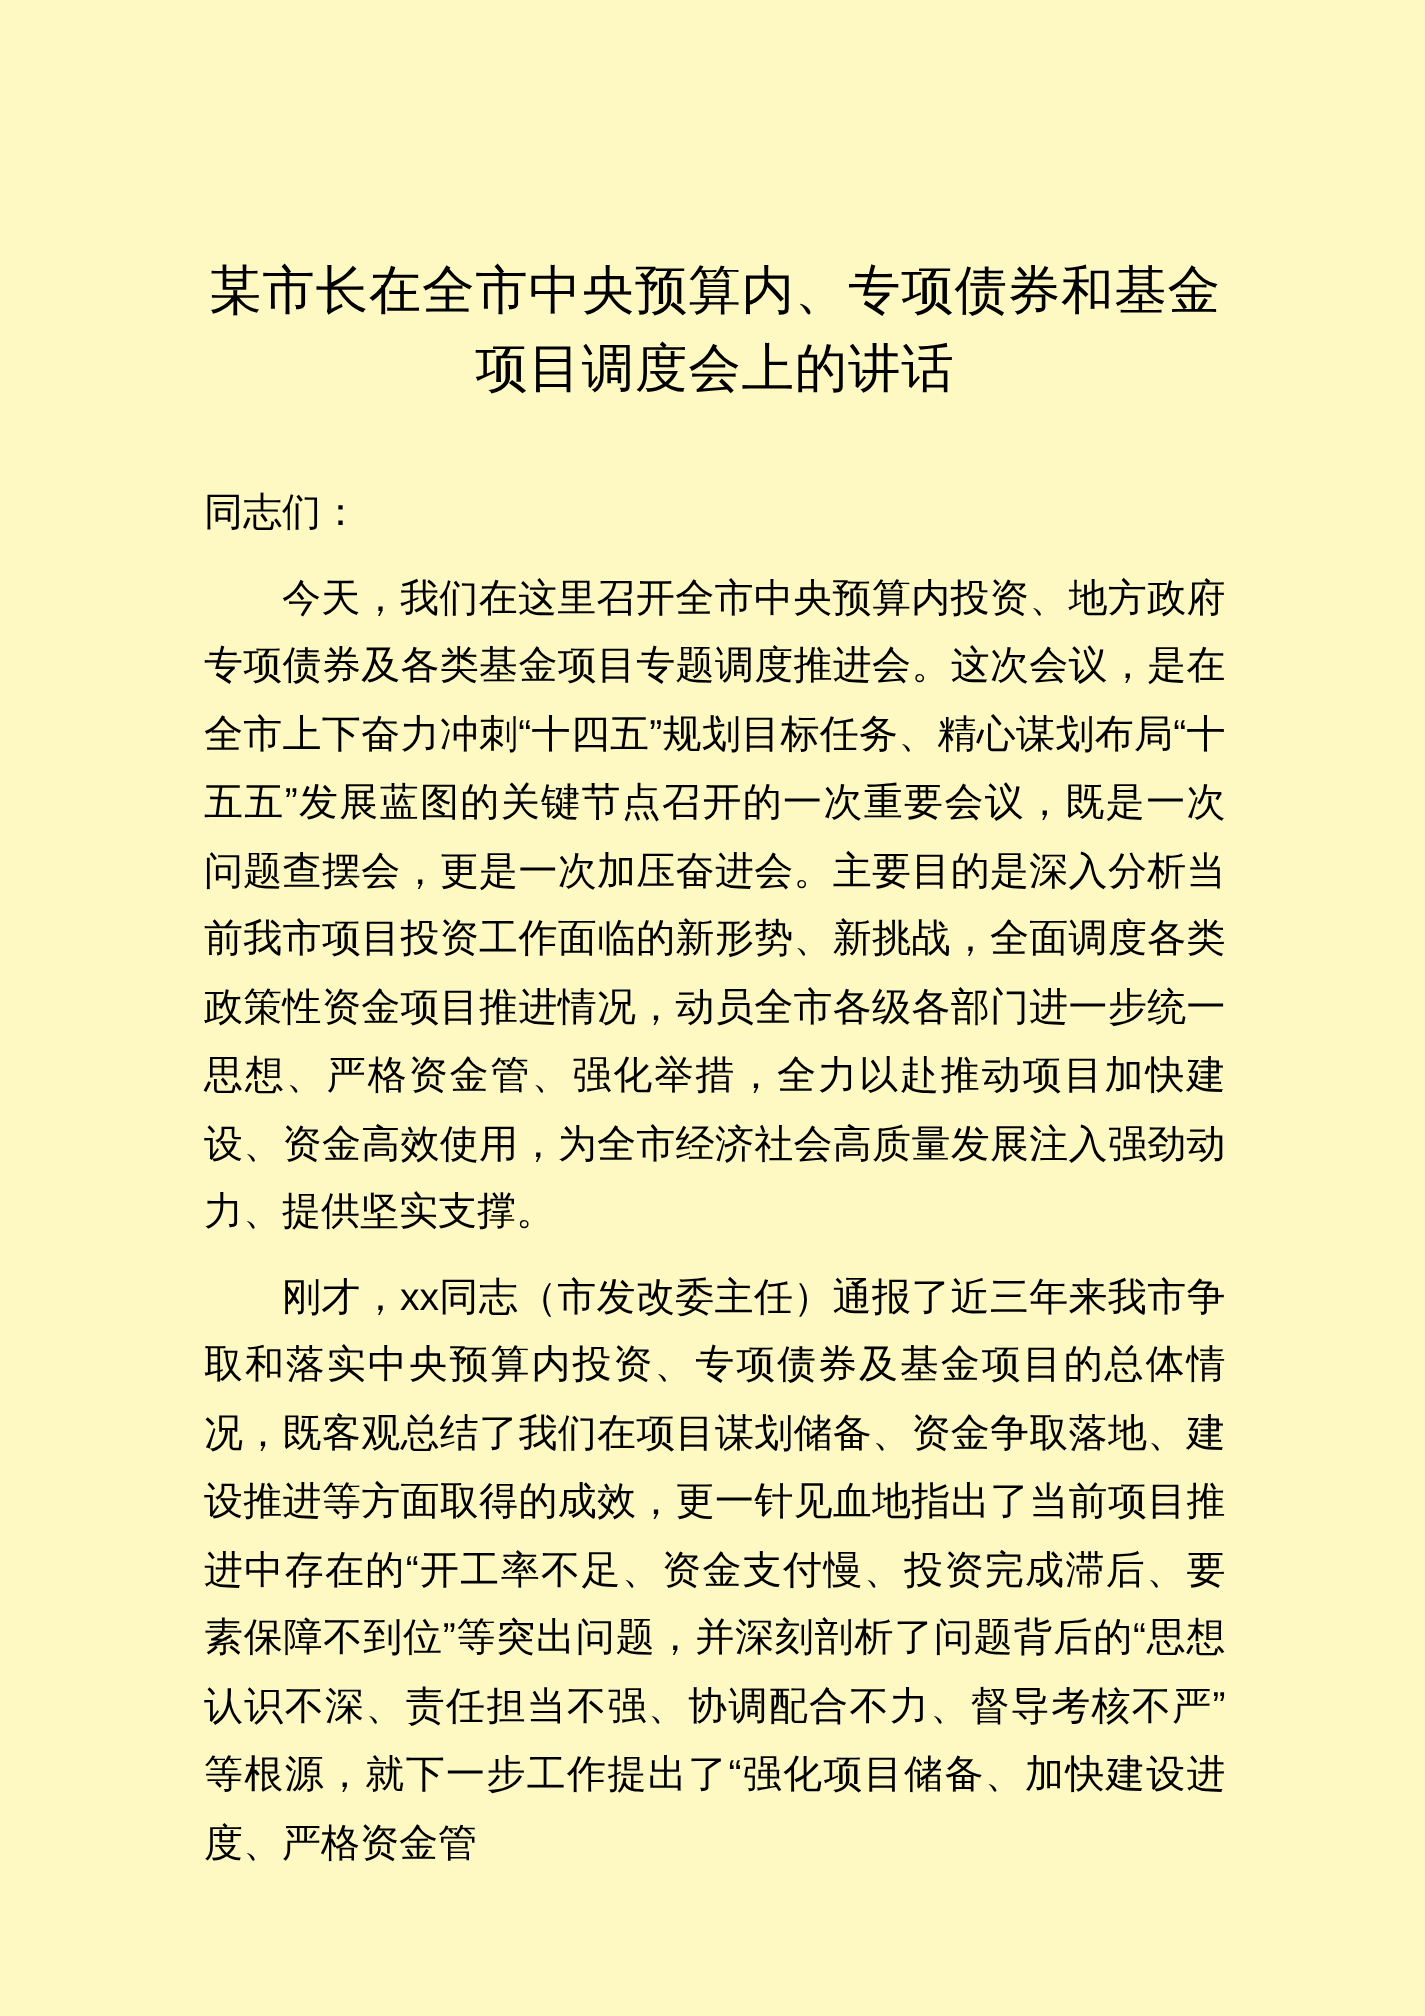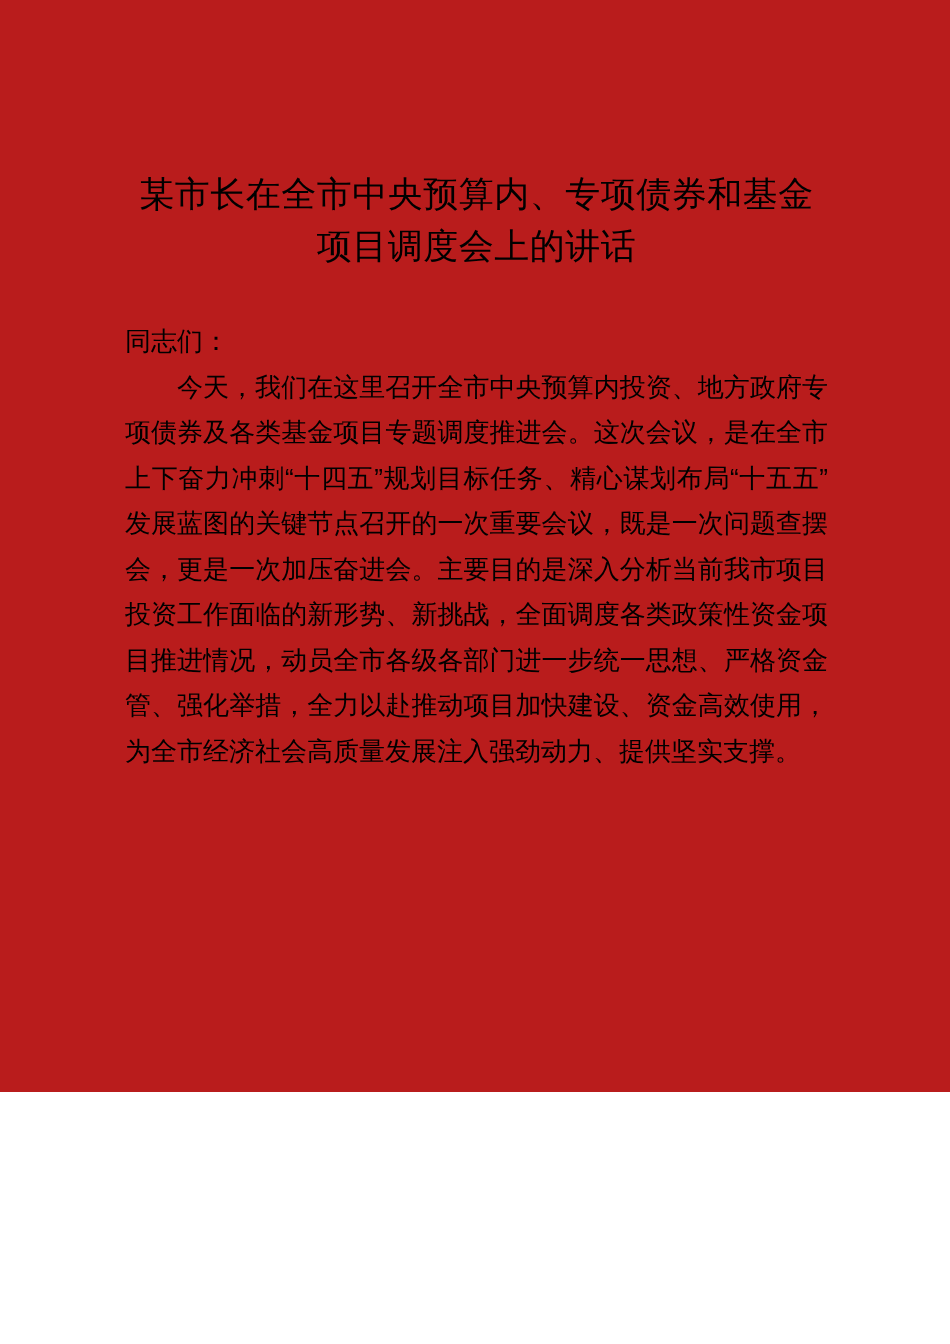--- a/index.html
+++ b/index.html
@@ -10,34 +10,34 @@
     width: 950px;
     height: 1344px;
     background: #ffffff;
     font-family: "Liberation Sans", sans-serif;
     color: #000000;
     overflow: hidden;
   }
   .page {
     box-sizing: border-box;
     width: 950px;
-    height: 1092px;
+    height: 1344px;
     padding: 168px 122px 40px 125px;
-    background: #b91c1c;
+    background: #fef9c3;
   }
   .doc-title {
     margin: 0 0 47px 0;
     font-size: 35px;
     line-height: 52px;
     font-weight: 400;
     text-align: center;
     letter-spacing: 0.5px;
   }
   .doc-body p {
-    margin: 0;
+    margin: 11px;
     font-size: 26px;
     line-height: 45.5px;
     text-align: justify;
     text-justify: inter-character;
     word-break: break-all;
   }
   .salutation {
     text-indent: 0;
   }
   .para {
@@ -48,14 +48,15 @@
 <body>
 
 <div class="page">
   <h1 class="doc-title">某市长在全市中央预算内、专项债券和基金项目调度会上的讲话</h1>
 
   <div class="doc-body">
     <p class="salutation">同志们：</p>
 
     <p class="para">今天，我们在这里召开全市中央预算内投资、地方政府专项债券及各类基金项目专题调度推进会。这次会议，是在全市上下奋力冲刺“十四五”规划目标任务、精心谋划布局“十五五”发展蓝图的关键节点召开的一次重要会议，既是一次问题查摆会，更是一次加压奋进会。主要目的是深入分析当前我市项目投资工作面临的新形势、新挑战，全面调度各类政策性资金项目推进情况，动员全市各级各部门进一步统一思想、严格资金管、强化举措，全力以赴推动项目加快建设、资金高效使用，为全市经济社会高质量发展注入强劲动力、提供坚实支撑。</p>
 
+    <p class="para">刚才，xx同志（市发改委主任）通报了近三年来我市争取和落实中央预算内投资、专项债券及基金项目的总体情况，既客观总结了我们在项目谋划储备、资金争取落地、建设推进等方面取得的成效，更一针见血地指出了当前项目推进中存在的“开工率不足、资金支付慢、投资完成滞后、要素保障不到位”等突出问题，并深刻剖析了问题背后的“思想认识不深、责任担当不强、协调配合不力、督导考核不严”等根源，就下一步工作提出了“强化项目储备、加快建设进度、严格资金管</p>
   </div>
 </div>
 
 </body></html>

